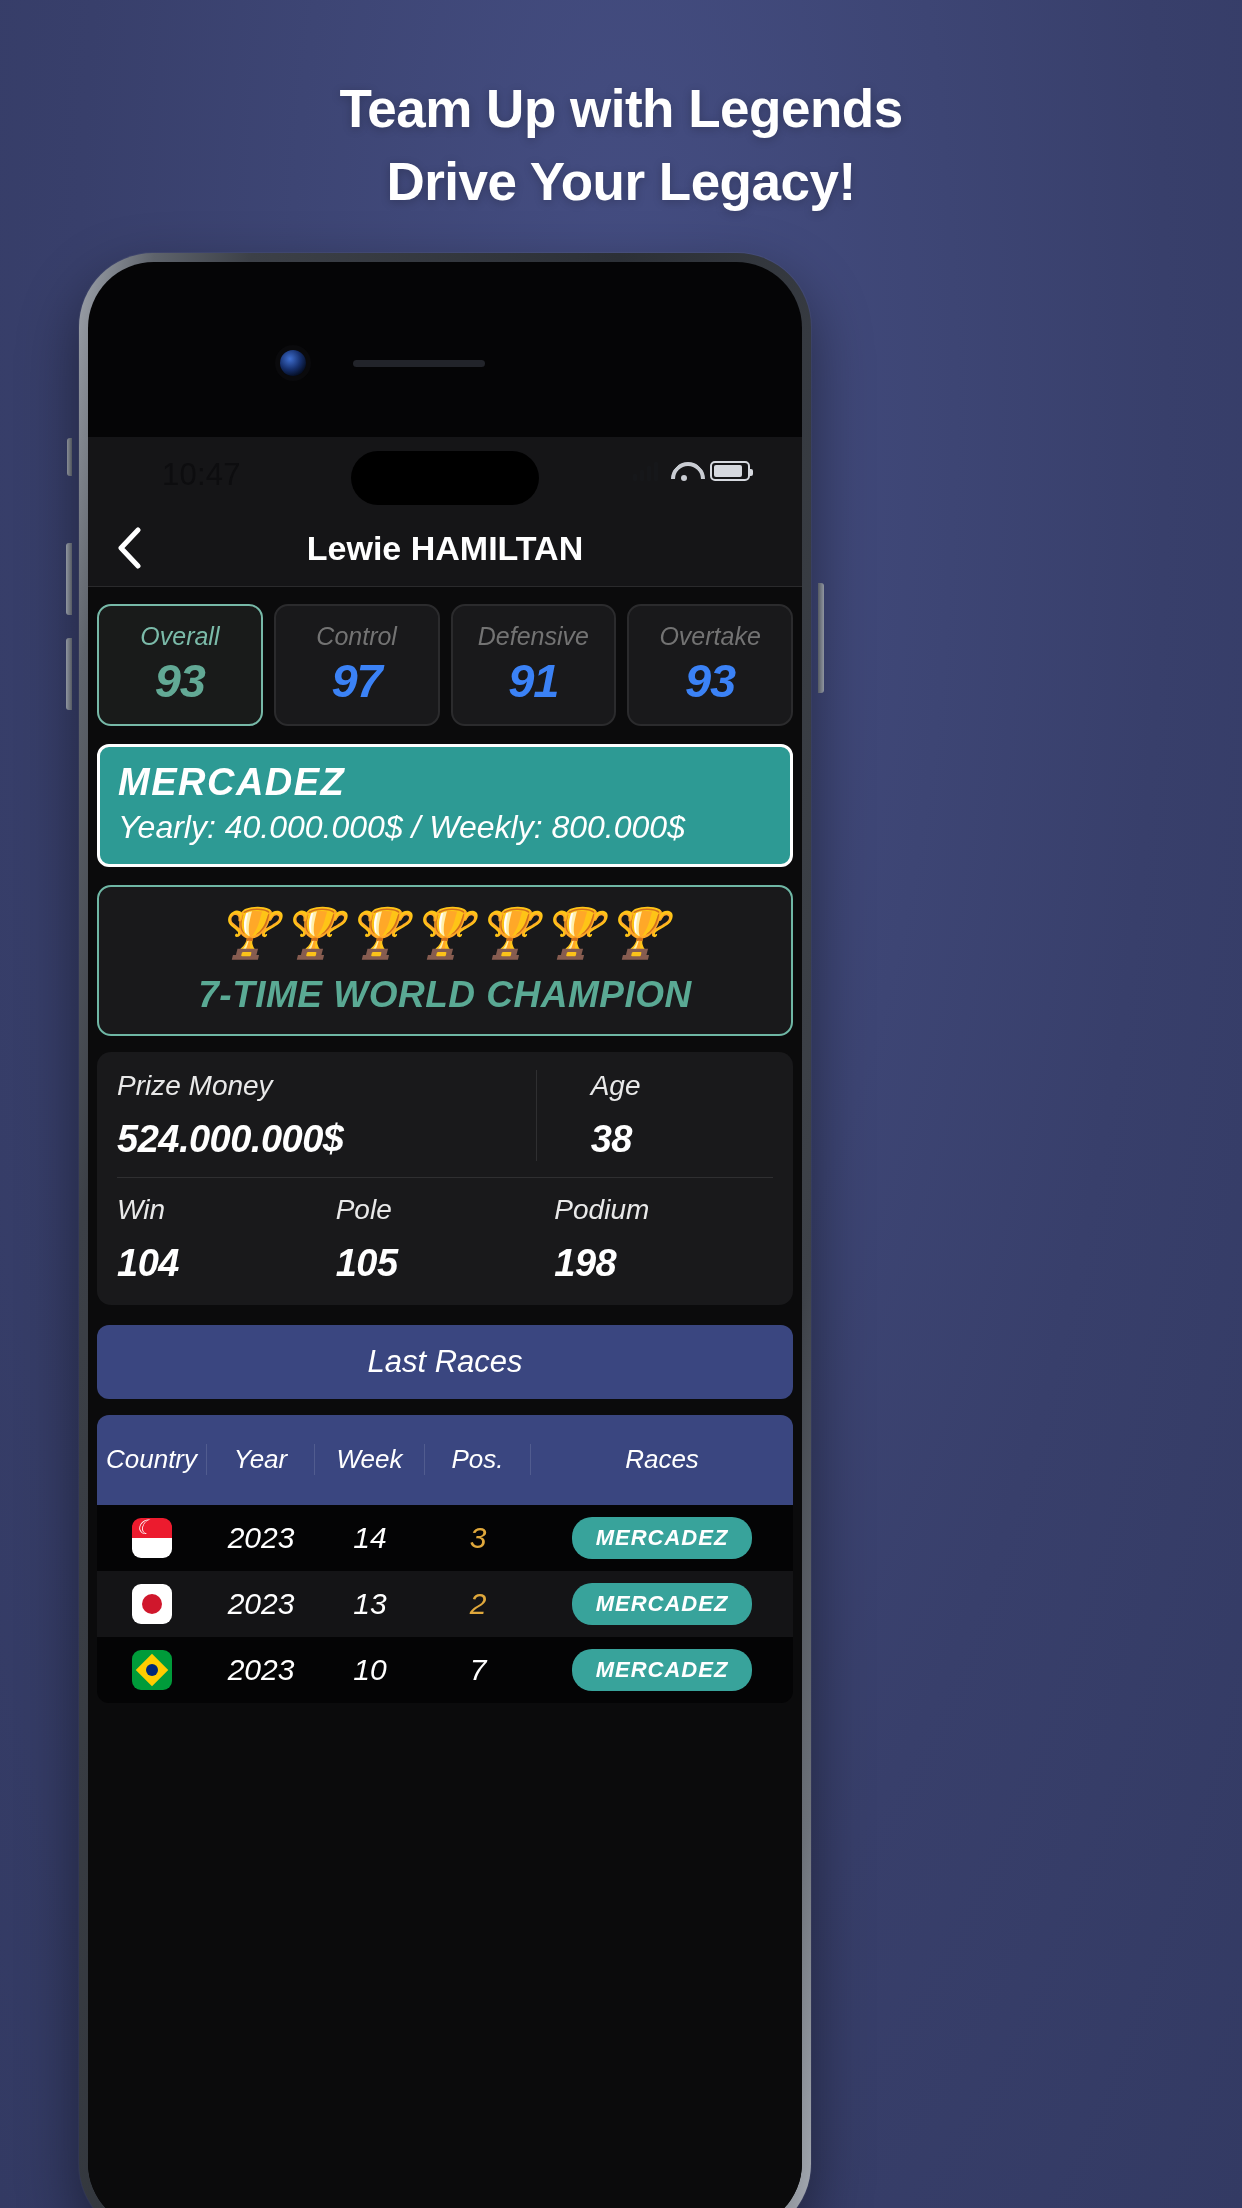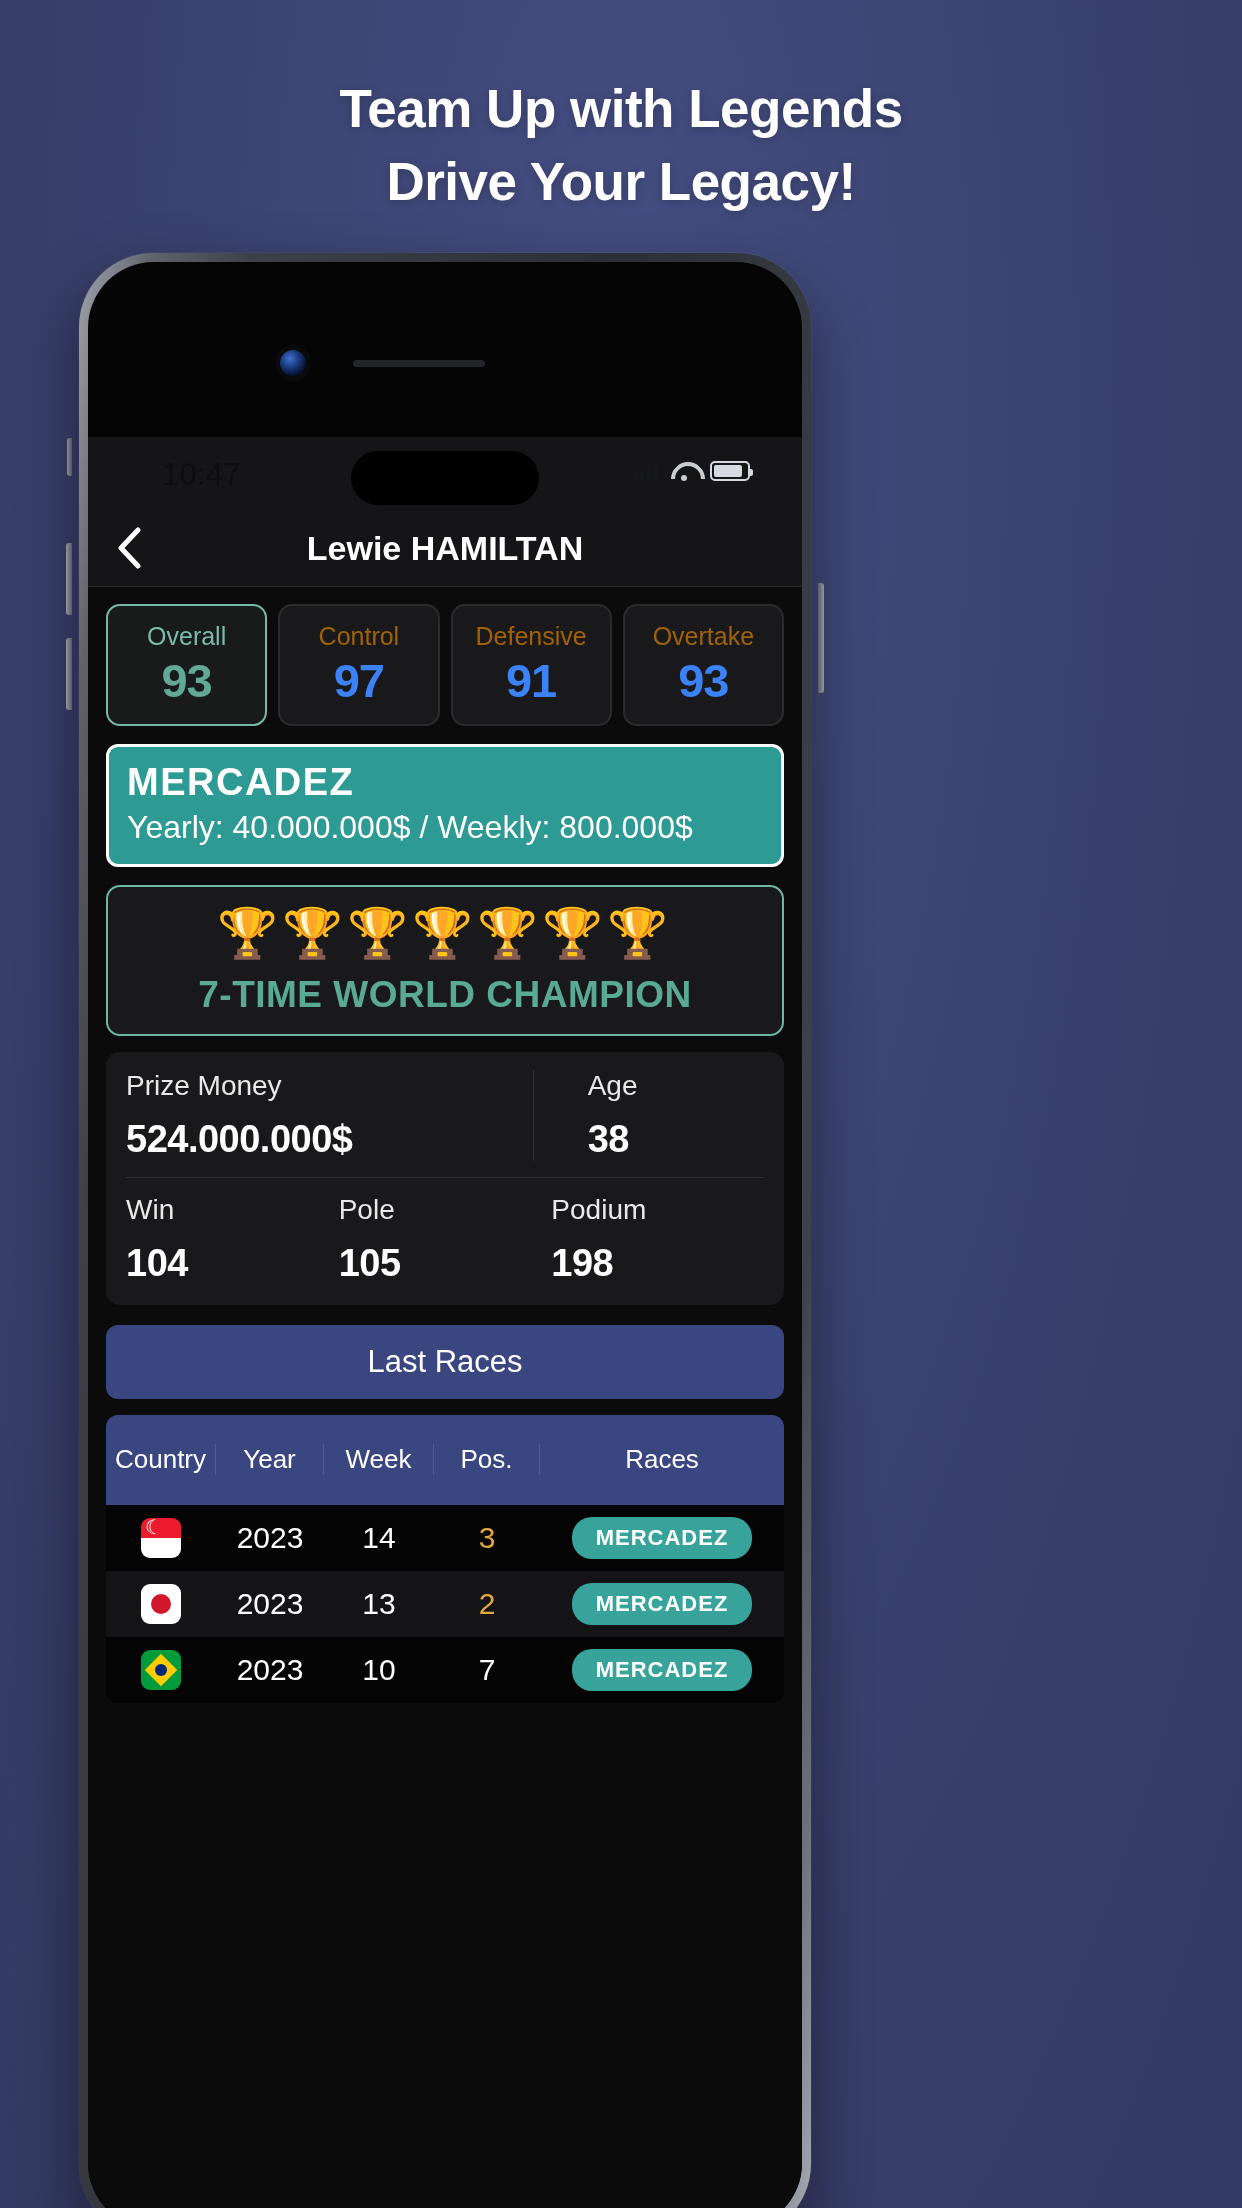--- a/index.html
+++ b/index.html
@@ -118,33 +118,33 @@
     width:46px; height:46px; display:flex; align-items:center; justify-content:center;
     cursor:pointer;
   }
   .back-arrow svg { display:block; }
   .nav-title {
     position:absolute; left:50%; top:50%; transform:translate(-50%,-50%);
     color:#fff; font-size:34px; font-weight:bold; white-space:nowrap;
   }
 
   
-  .content { padding:0 18px; }
+  .content { padding:0 9px;font-style:italic; }
 
   
   .stats-row { display:flex; gap:11px; margin-top:17px; }
   .stat-box {
     flex:1; height:122px;
     background:#19191b;
     border-radius:14px;
     border:2px solid #2b2b2d;
     display:flex; flex-direction:column; align-items:center; justify-content:center;
   }
   .stat-box.active { border-color:#77b9a8; background:#191b1a; }
-  .stat-label { font-size:25px; color:#a16207; margin-bottom:2px; }
+  .stat-label { font-size:25px; color:#737373; margin-bottom:2px; }
   .stat-box.active .stat-label { color:#7bbba9; }
   .stat-value { font-size:47px; font-weight:bold; color:#3b82f6; letter-spacing:-1px; }
   .stat-box.active .stat-value { color:#62a995; }
 
   
   .team-banner {
     margin-top:18px;
     background:#2d9a94;
     border:3px solid #ffffff;
     border-radius:12px;

